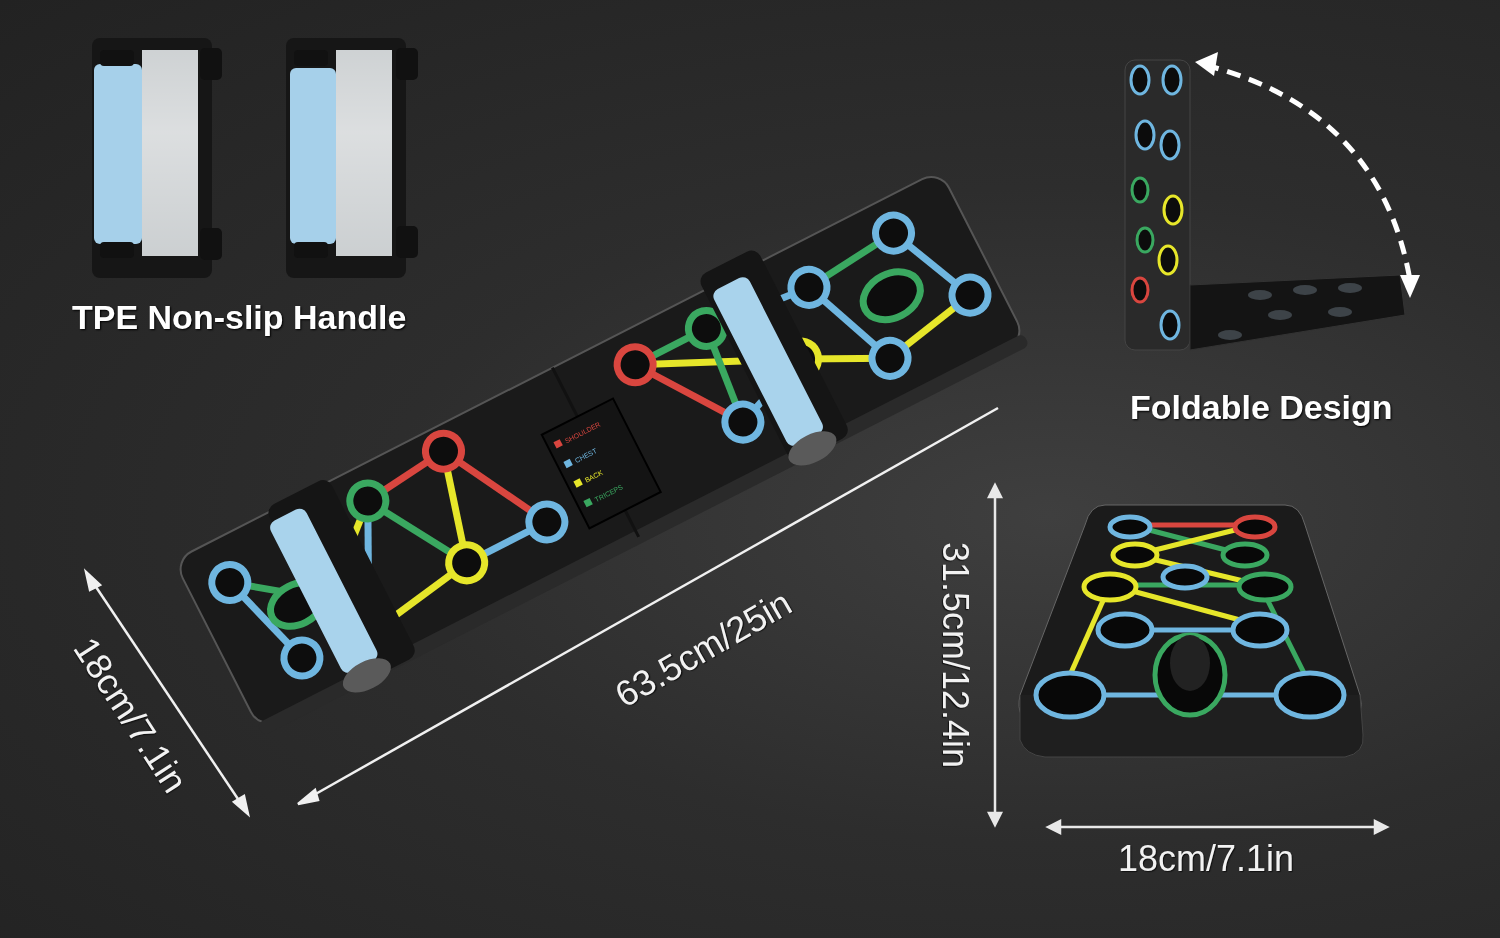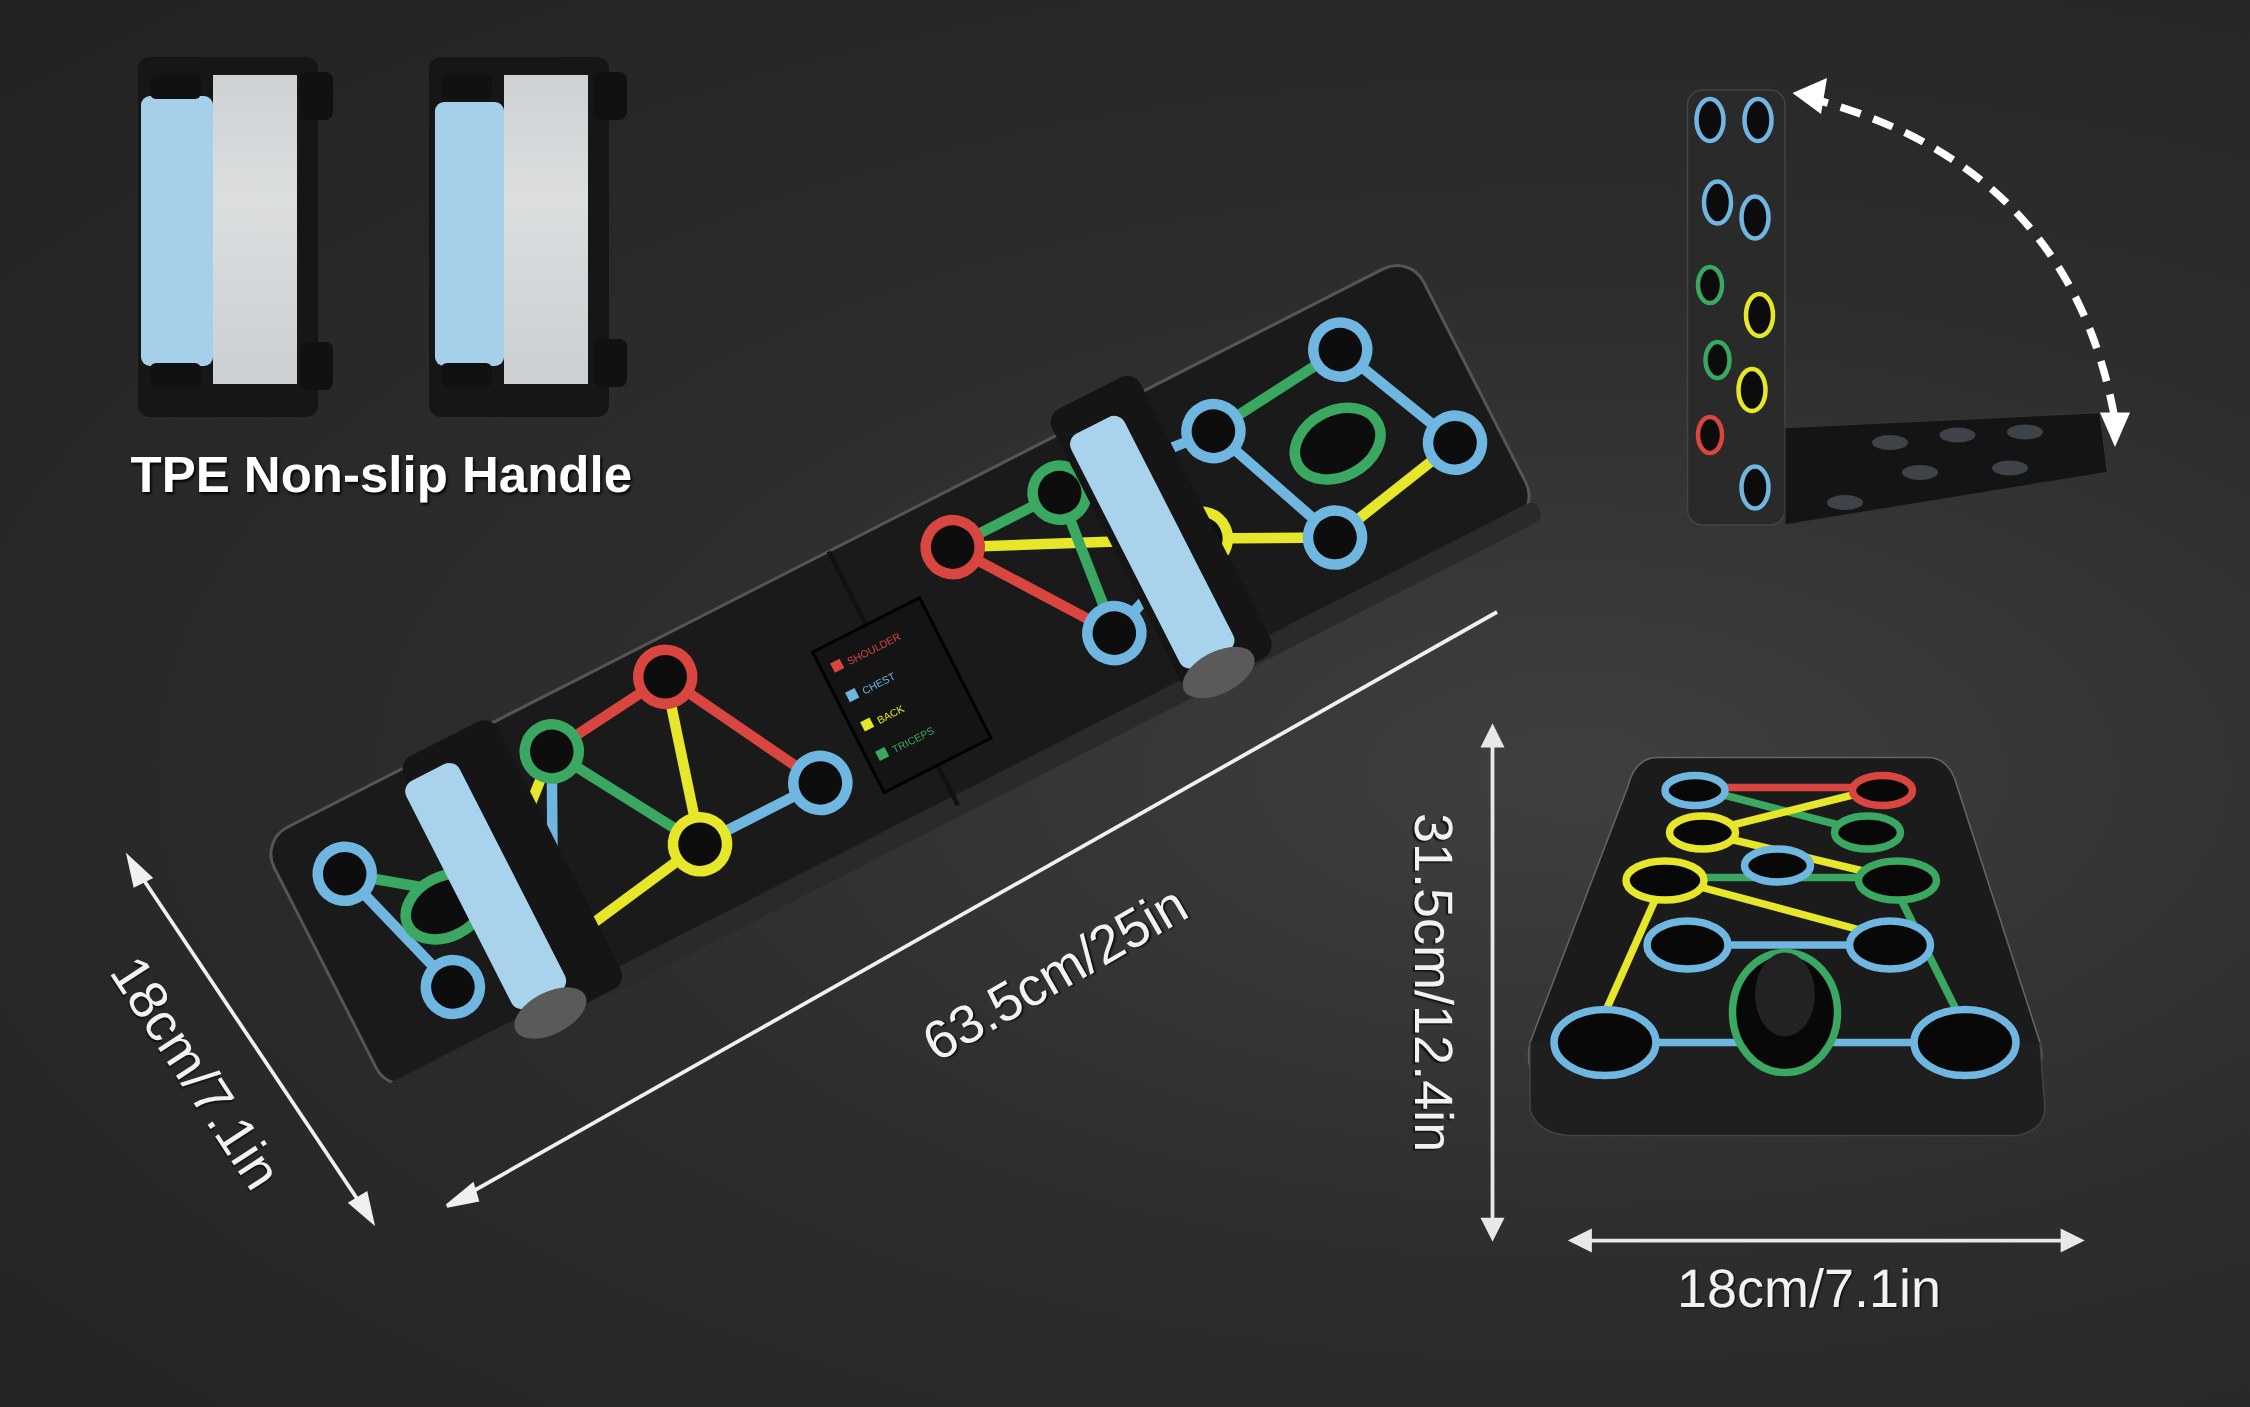--- a/index.html
+++ b/index.html
@@ -49,21 +49,21 @@
     </g>
     <defs>
       <linearGradient id="gloss" x1="0" y1="0" x2="0" y2="1">
         <stop offset="0" stop-color="#fff" stop-opacity="0.1"></stop>
         <stop offset="0.4" stop-color="#fff" stop-opacity="0.35"></stop>
         <stop offset="1" stop-color="#fff" stop-opacity="0.05"></stop>
       </linearGradient>
     </defs>
   </svg>
 
-  <div class="label" style="left:87px;top:298px;">TPE Non-slip Handle</div>
+  <div class="label" style="left:72px;top:298px;">TPE Non-slip Handle</div>
 
   <svg width="1500" height="938" style="position:absolute;left:0;top:0;">
     <g transform="translate(600,450) rotate(-27)">
       <rect x="-430" y="-95" width="860" height="190" rx="20" fill="#1a1a1a" stroke="#555" stroke-width="2"></rect>
       <rect x="-430" y="88" width="860" height="14" rx="6" fill="#2a2a2a"></rect>
       <line x1="-5" y1="-95" x2="-5" y2="95" stroke="#111" stroke-width="3"></line>
 
       <g stroke-width="7" fill="none">
         <line x1="-390" y1="-50" x2="-310" y2="10" stroke="#3aa860"></line>
         <line x1="-390" y1="-50" x2="-360" y2="50" stroke="#6fb6e0"></line>
@@ -169,20 +169,21 @@
       <ellipse cx="240" cy="238" rx="12" ry="5"></ellipse>
         <ellipse cx="170" cy="265" rx="12" ry="5"></ellipse>
       <ellipse cx="230" cy="262" rx="12" ry="5"></ellipse>
         <ellipse cx="120" cy="285" rx="12" ry="5"></ellipse>
     </g>
     <path d="M95,15 Q270,60 300,230" fill="none" stroke="#fff" stroke-width="5" stroke-dasharray="14,9"></path>
     <polygon points="85,12 108,2 104,26" fill="#fff"></polygon>
     <polygon points="290,225 310,225 300,248" fill="#fff"></polygon>
   </svg>
 
+  <div class="label" style="left:1130px;top:388px;">Foldable Design</div>
 
   <svg width="380" height="360" style="position:absolute;left:1005px;top:495px;">
     <path d="M100,10 L280,10 Q295,10 300,30 L355,200 Q360,220 345,230 L30,230 Q10,225 15,200 L80,30 Q85,10 100,10 Z" fill="#1b1b1b" stroke="#666"></path>
     <path d="M15,200 L15,245 Q20,260 40,262 L340,262 Q360,258 358,240 L355,200" fill="#1f1f1f" stroke="#444"></path>
     <g stroke-width="5" fill="none">
       <line x1="125" y1="30" x2="250" y2="30" stroke="#d9463f"></line>
       <line x1="125" y1="30" x2="240" y2="60" stroke="#3aa860"></line>
       <line x1="250" y1="30" x2="130" y2="60" stroke="#e6e62a"></line>
       <line x1="130" y1="60" x2="255" y2="90" stroke="#e6e62a"></line>
       <line x1="105" y1="90" x2="235" y2="125" stroke="#e6e62a"></line>

